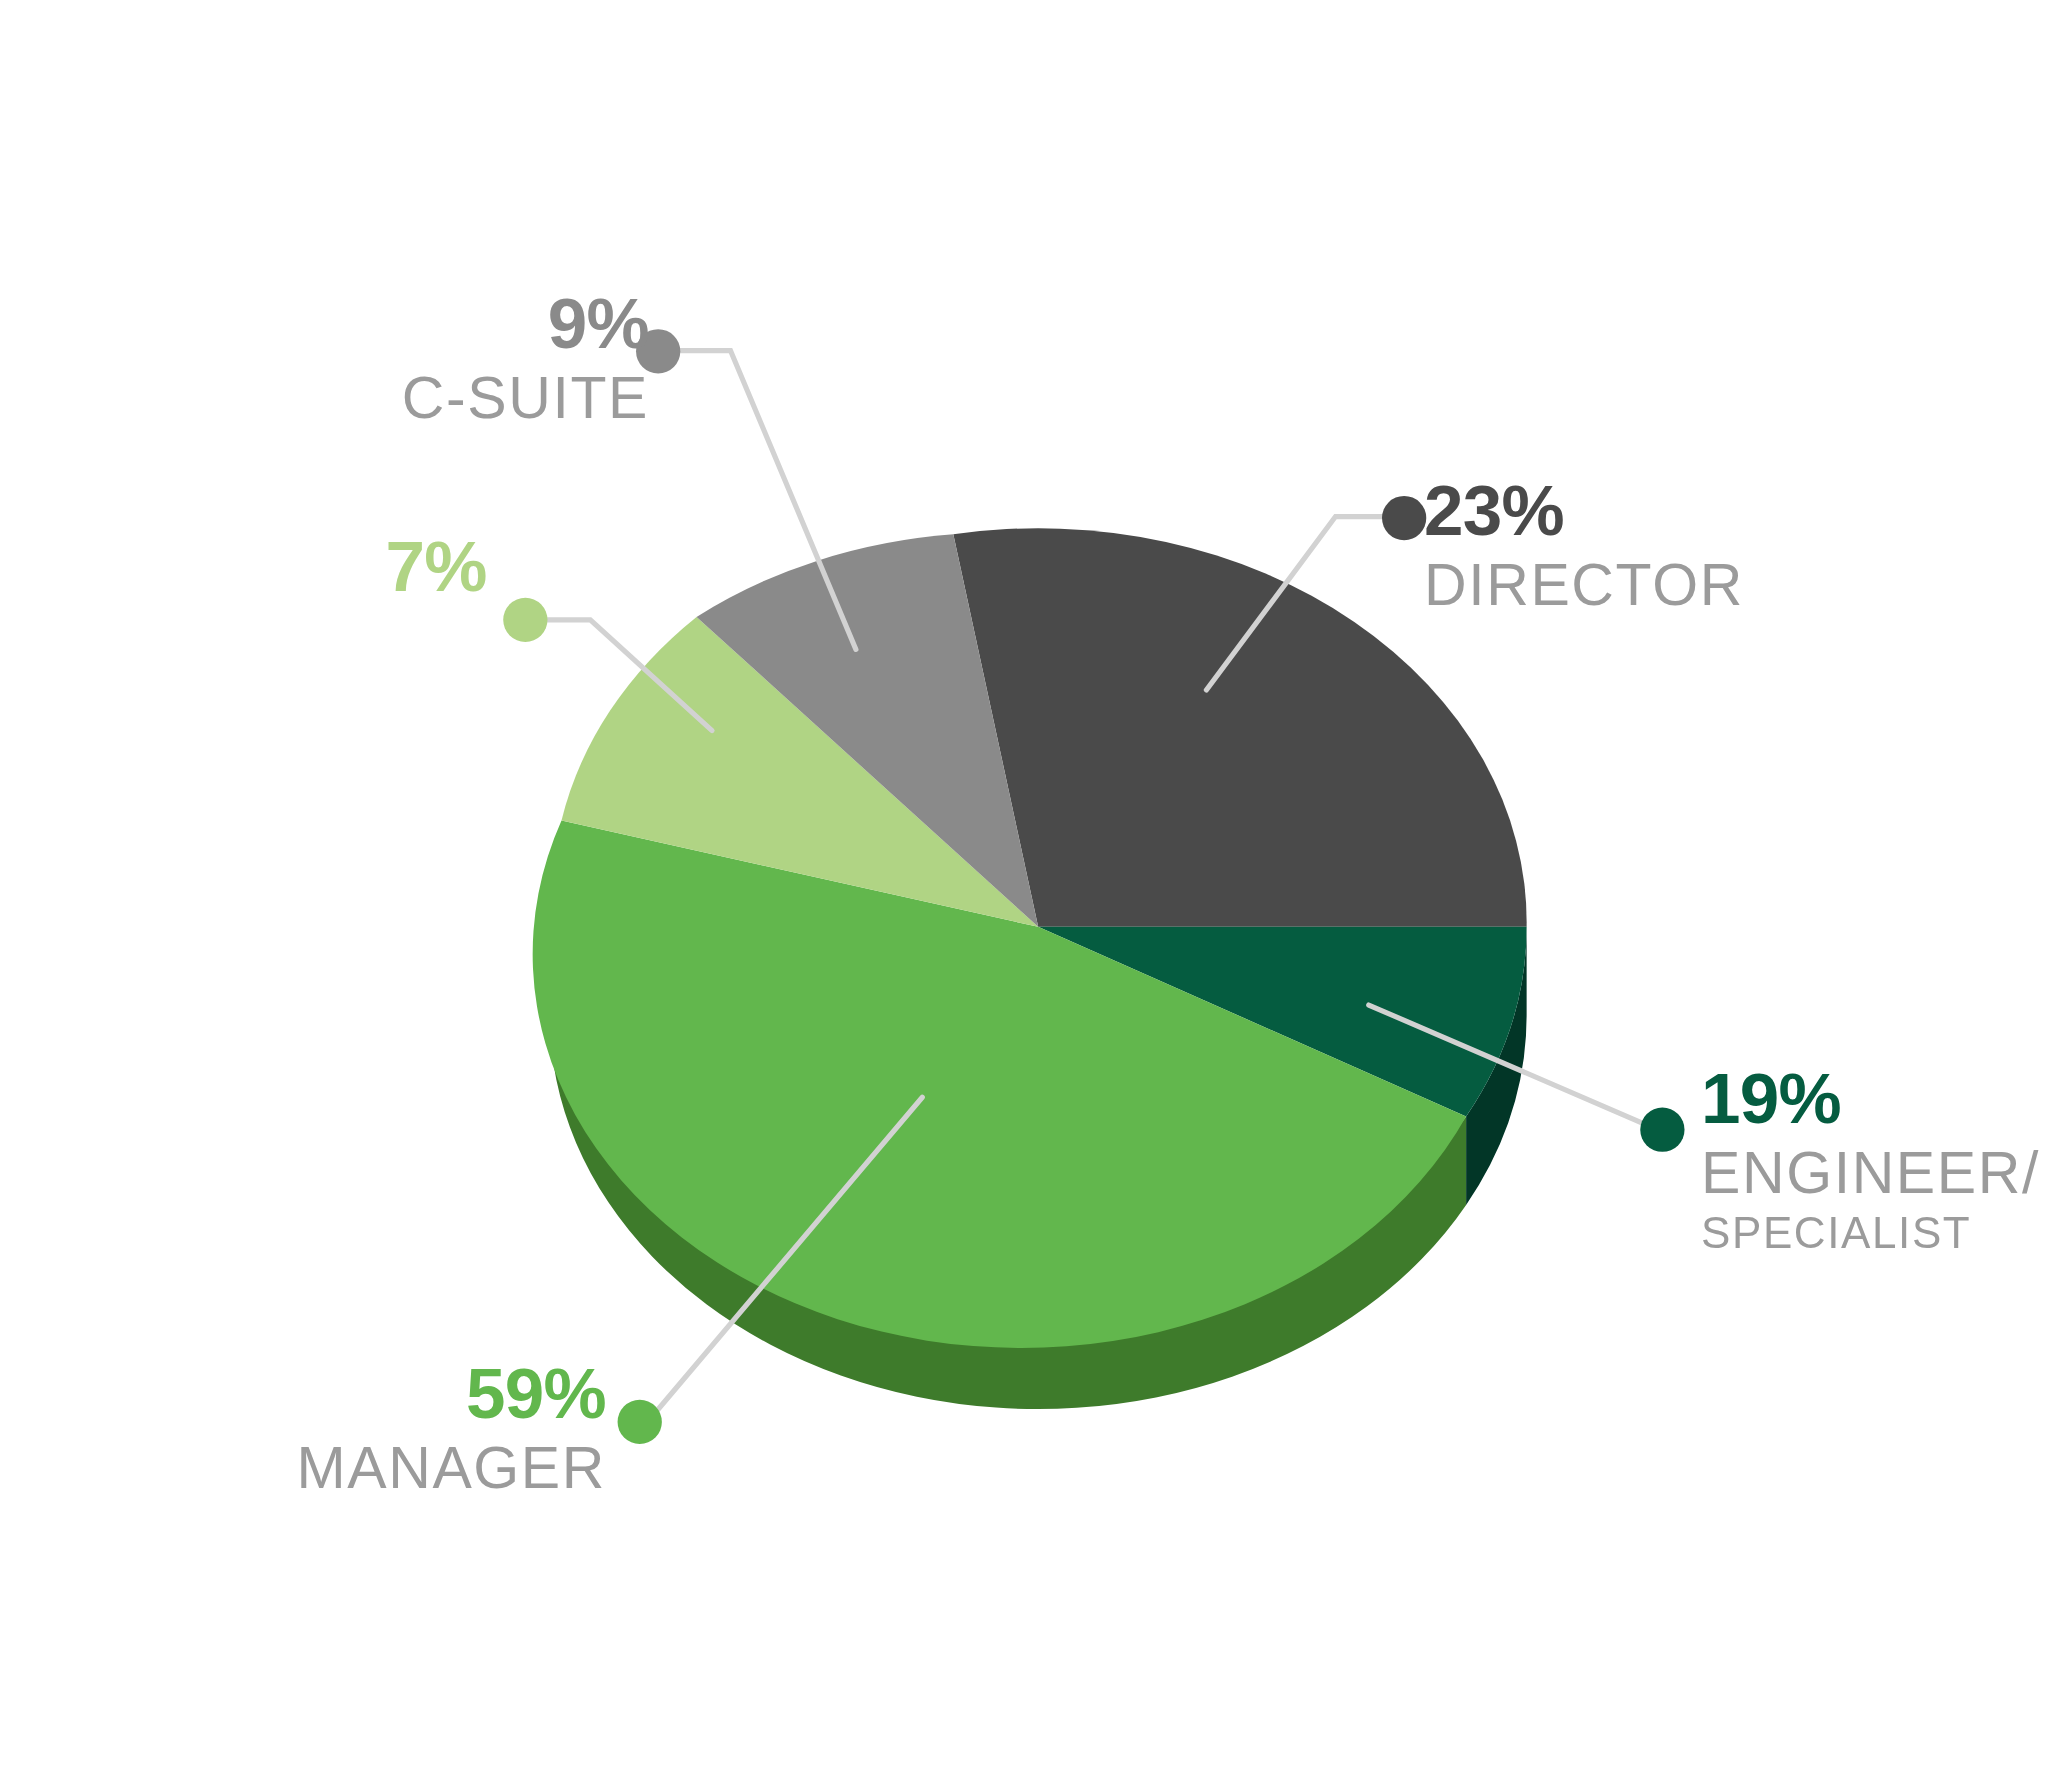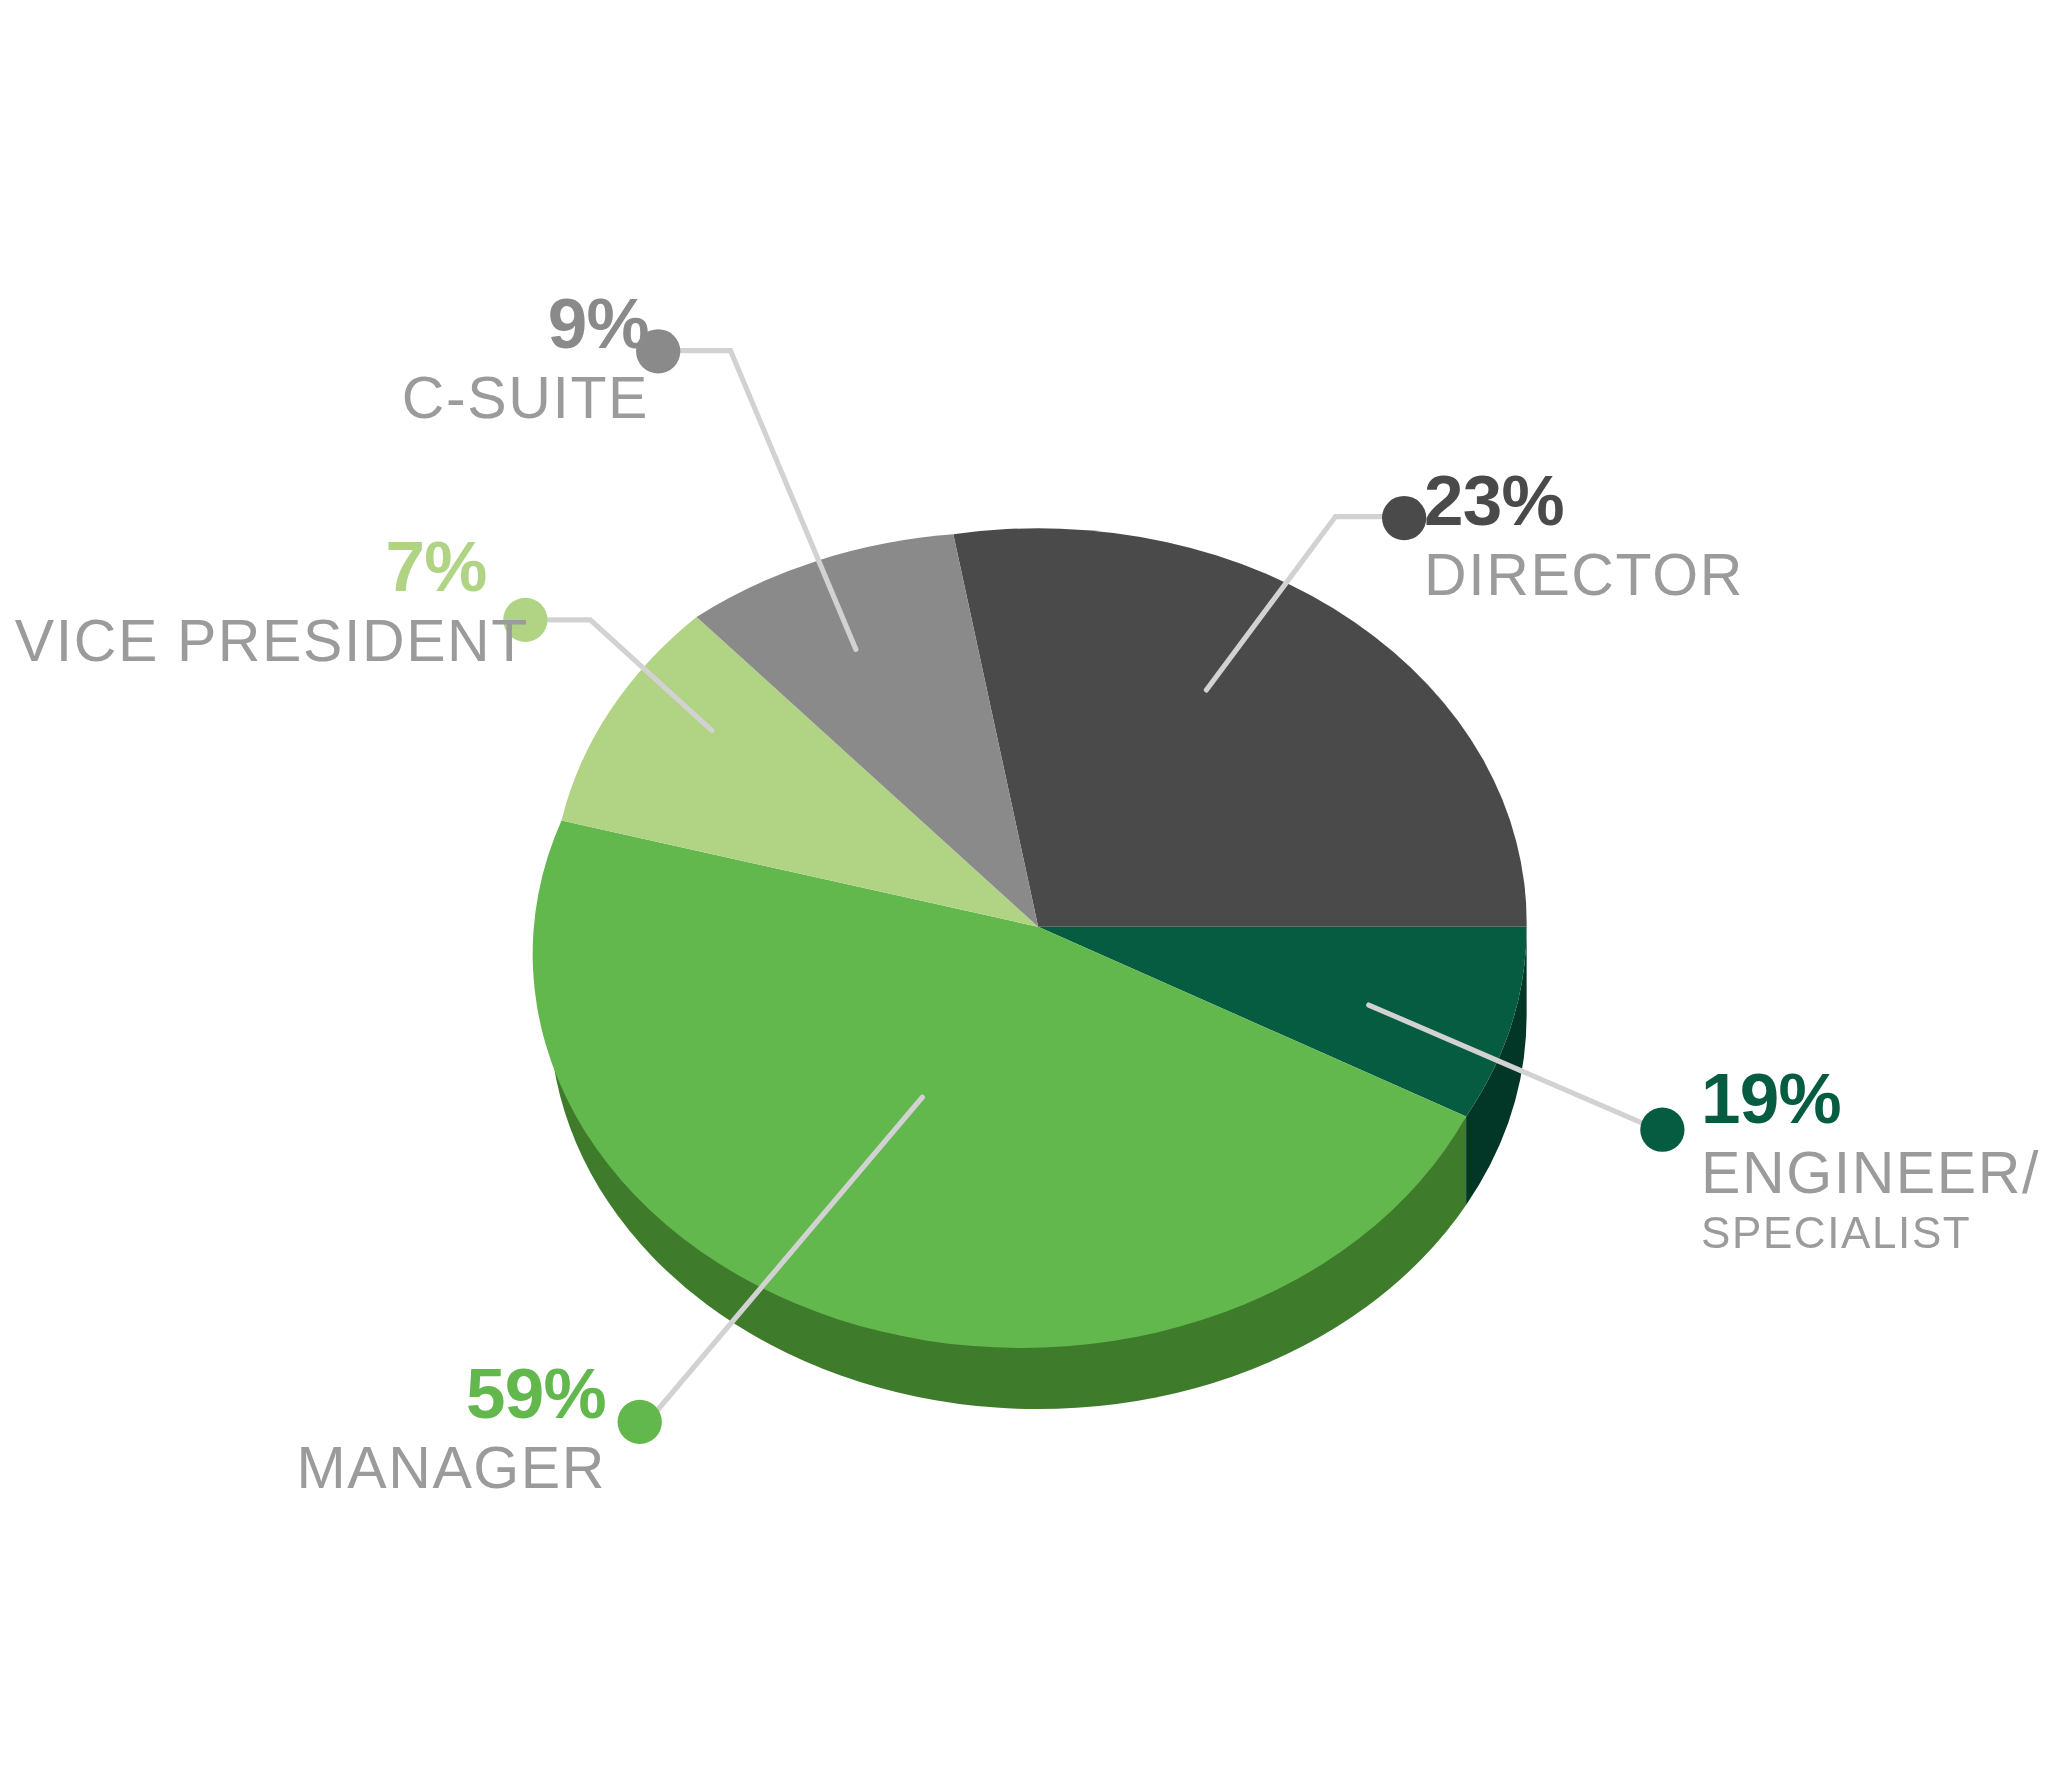--- a/index.html
+++ b/index.html
@@ -53,21 +53,21 @@
     display: block;
     margin-top: 7.4px;
   }
   .align-right { text-align: right; }
   .align-left  { text-align: left; }
 
   
   #label-csuite   { left: 236px;  top: 288px;  width: 413px; }
   #label-vp       { left: 14.8px;   top: 531px;  width: 472px; }
   #label-manager  { left: 148px;  top: 1358px; width: 458px; }
-  #label-director { left: 1424px; top: 465px;  width: 413px; }
+  #label-director { left: 1424px; top: 475px;  width: 413px; }
   #label-engineer { left: 1701px; top: 1063px; width: 413px; }
 </style>
 </head>
 <body>
 
 <div id="stage">
 
   <svg id="pie-svg" viewBox="0 0 2800 2400">
 
     <g>
@@ -135,21 +135,20 @@
     </g>
   </svg>
 
   <div class="label-block align-right" id="label-csuite">
     <span class="pct" style="color:#8a8a8a">9%</span>
     <span class="cat">C-SUITE</span>
   </div>
 
   <div class="label-block align-right" id="label-vp">
     <span class="pct" style="color:#b0d484">7%</span>
-    <span class="cat">VICE PRESIDENT</span>
   </div>
 
   <div class="label-block align-right" id="label-manager">
     <span class="pct" style="color:#62b74d">59%</span>
     <span class="cat">MANAGER</span>
   </div>
 
   <div class="label-block align-left" id="label-director">
     <span class="pct" style="color:#4a4a4a">23%</span>
     <span class="cat">DIRECTOR</span>

